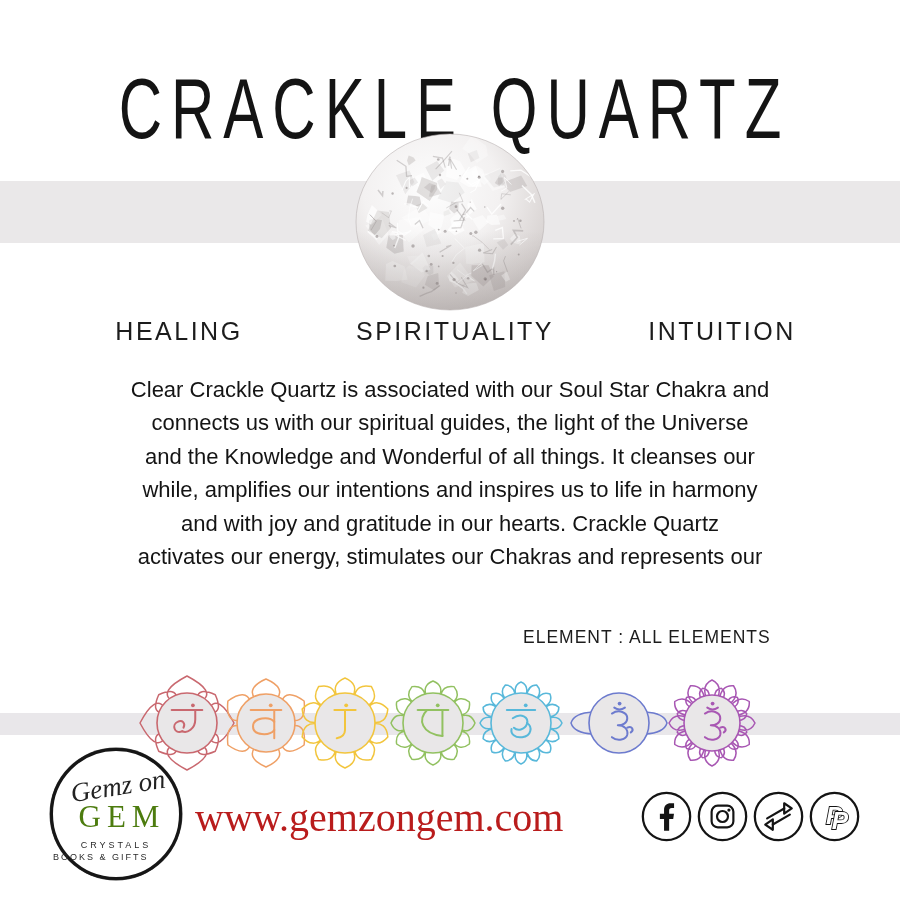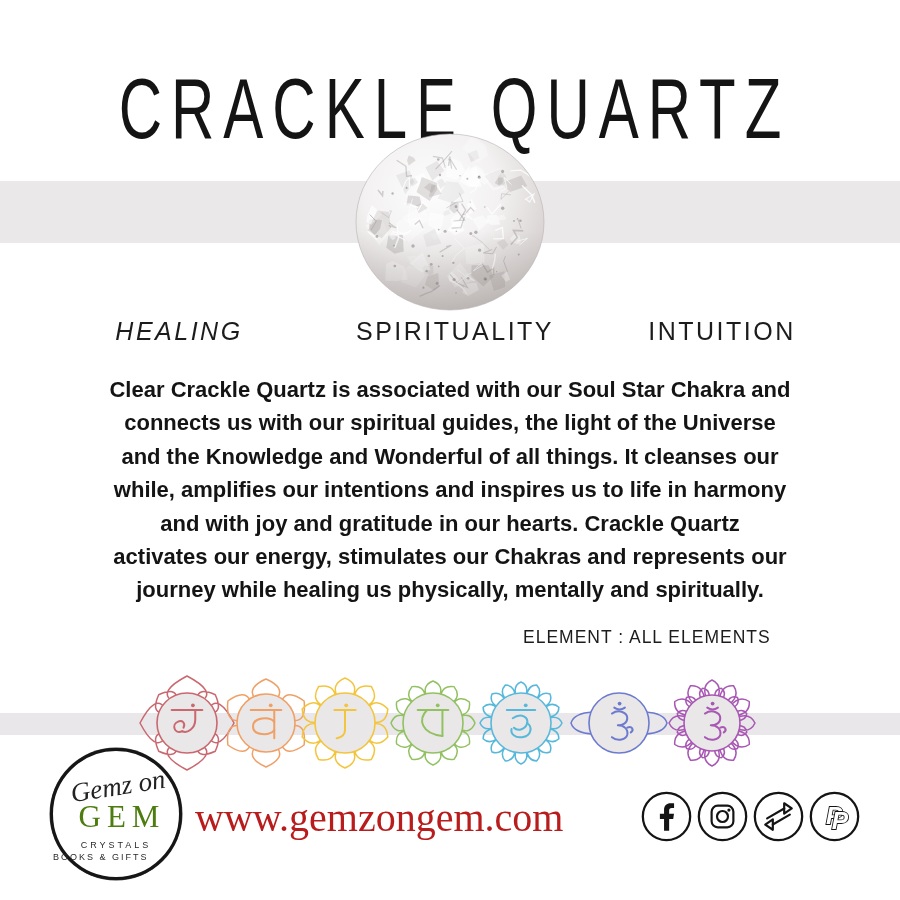--- a/index.html
+++ b/index.html
@@ -8,23 +8,23 @@
   .title{position:absolute;top:27px;left:0;width:100%;text-align:center;
          font-size:60px;line-height:1;font-weight:400;letter-spacing:9px;padding-left:9px;
          transform:scaleY(1.42);transform-origin:top center;color:#141414;box-sizing:border-box;}
   .band{position:absolute;left:0;width:900px;z-index:0;}
   .band-top{top:181px;height:62px;}
   .band-bottom{top:713px;height:22px;}
   .stone{position:absolute;left:352px;top:132px;z-index:1;}
   .traits{position:absolute;top:317px;left:0;width:100%;height:30px;z-index:1;}
   .trait{position:absolute;transform:translateX(-50%);font-size:25px;font-weight:400;
          letter-spacing:2.5px;color:#1c1c1c;white-space:nowrap;}
-  .t0{left:179px;font-style:italic;} .t1{left:455px;} .t2{left:722px;}
+  .t0{left:179px;} .t1{left:455px;} .t2{left:722px;}
   .desc{position:absolute;top:373px;left:28px;width:844px;text-align:center;z-index:1;
-        font-size:22px;font-weight:bold;color:#141414;}
+        font-size:22px;font-weight:normal;color:#141414;}
   .desc div{line-height:33.4px;white-space:nowrap;}
   .attrs{position:absolute;top:627px;left:0;width:100%;height:22px;z-index:1;}
   .attr{position:absolute;font-size:17.5px;letter-spacing:1px;color:#1c1c1c;white-space:nowrap;}
   .sign{left:138px;} .element{left:523px;}
   .chakras{position:absolute;left:0;top:0;width:900px;height:900px;z-index:3;pointer-events:none;}
   .chakra{position:absolute;top:667px;width:100px;height:112px;}
   .logo{position:absolute;left:50px;top:748px;width:132px;height:132px;background:#ffffff;
         border:3.5px solid #161616;border-radius:50%;z-index:2;box-sizing:border-box;
         box-shadow:inset 0 0 0 1px #ffffff, 0 0 0 0.5px #3a3a3a;}
   .logo-script{position:absolute;top:20px;left:6px;width:118px;text-align:center;
@@ -231,21 +231,20 @@
     <span class="trait t2">INTUITION</span>
   </div>
 
   <div class="desc" id="desc">
       <div>Clear Crackle Quartz is associated with our Soul Star Chakra and</div>
       <div>connects us with our spiritual guides, the light of the Universe</div>
       <div>and the Knowledge and Wonderful of all things.  It cleanses our</div>
       <div>while, amplifies our intentions and inspires us to life in harmony</div>
       <div>and with joy and gratitude in our hearts. Crackle Quartz</div>
       <div>activates our energy, stimulates our Chakras and represents our</div>
-      <div>journey while healing us physically, mentally and spiritually.</div>
     </div>
 
   <div class="attrs">
     <span class="attr element">ELEMENT : ALL ELEMENTS</span>
   </div>
 
   <div class="chakras" id="chakras">
       <div class="chakra" style="left: 137px;"><svg width="100" height="112" viewBox="-50 -56 100 112">
       <path d="M-15.18,-22.33 Q-29.22,-31.61 0.00,-47.00 Q29.22,-31.61 15.18,-22.33 M22.33,-15.18 Q31.61,-29.22 47.00,0.00 Q31.61,29.22 22.33,15.18 M15.18,22.33 Q29.22,31.61 0.00,47.00 Q-29.22,31.61 -15.18,22.33 M-22.33,15.18 Q-31.61,29.22 -47.00,0.00 Q-31.61,-29.22 -22.33,-15.18 M10.33,-24.94 Q10.91,-35.96 28.28,-28.28 Q35.96,-10.91 24.94,-10.33 M24.94,10.33 Q35.96,10.91 28.28,28.28 Q10.91,35.96 10.33,24.94 M-10.33,24.94 Q-10.91,35.96 -28.28,28.28 Q-35.96,10.91 -24.94,10.33 M-24.94,-10.33 Q-35.96,-10.91 -28.28,-28.28 Q-10.91,-35.96 -10.33,-24.94 " fill="none" stroke="#c9686f" stroke-width="1.5" stroke-linejoin="round"></path>
       <circle cx="0" cy="0" r="30" fill="#e9e7e8" stroke="#c9686f" stroke-width="1.6"></circle>

